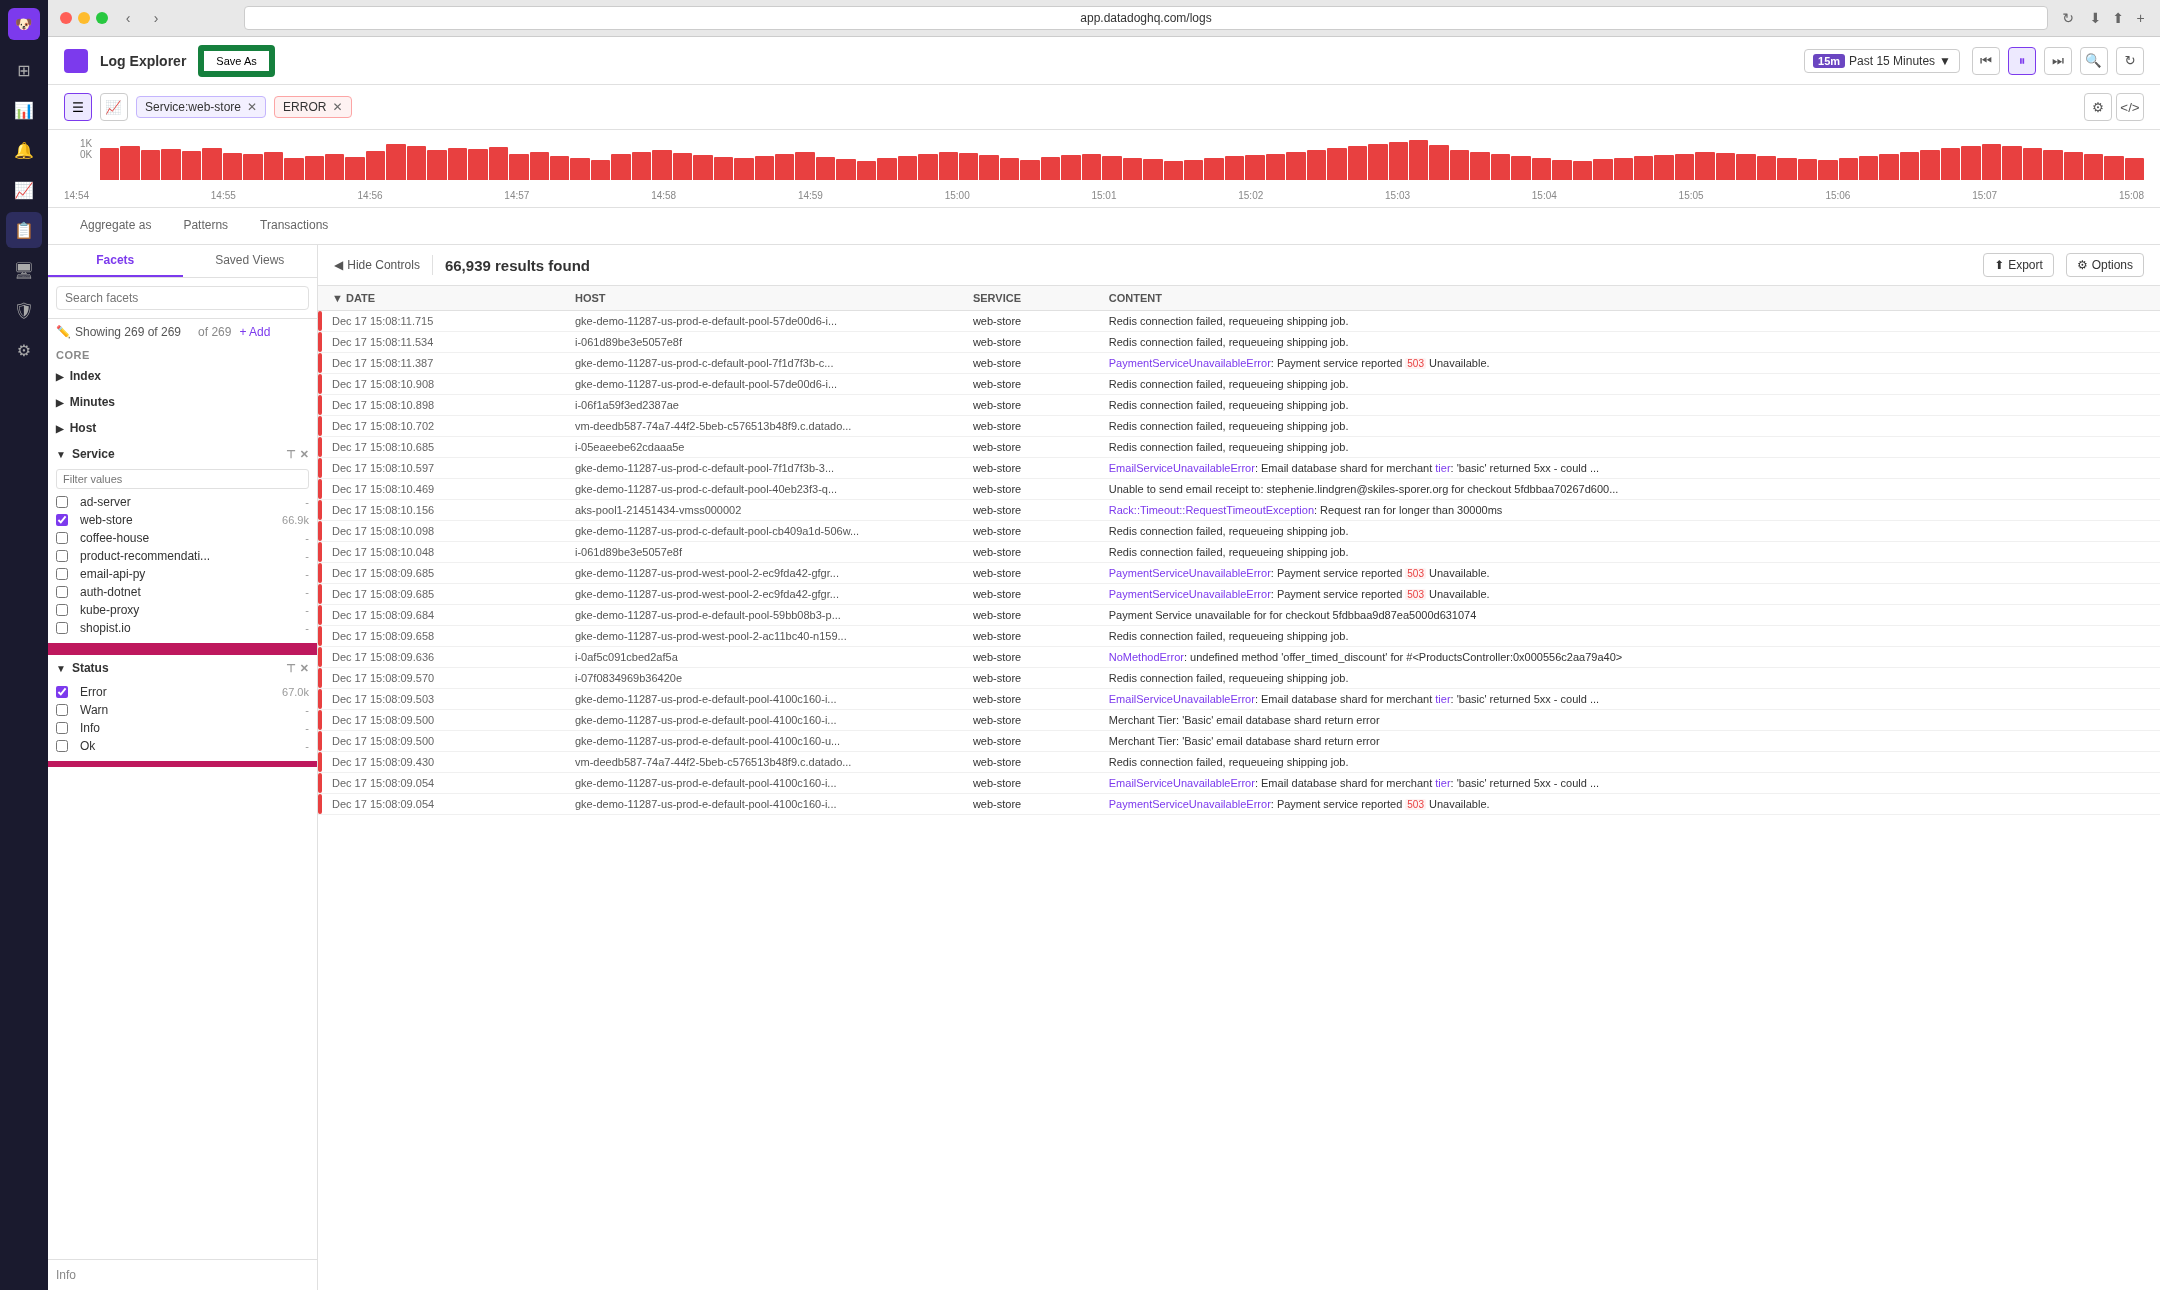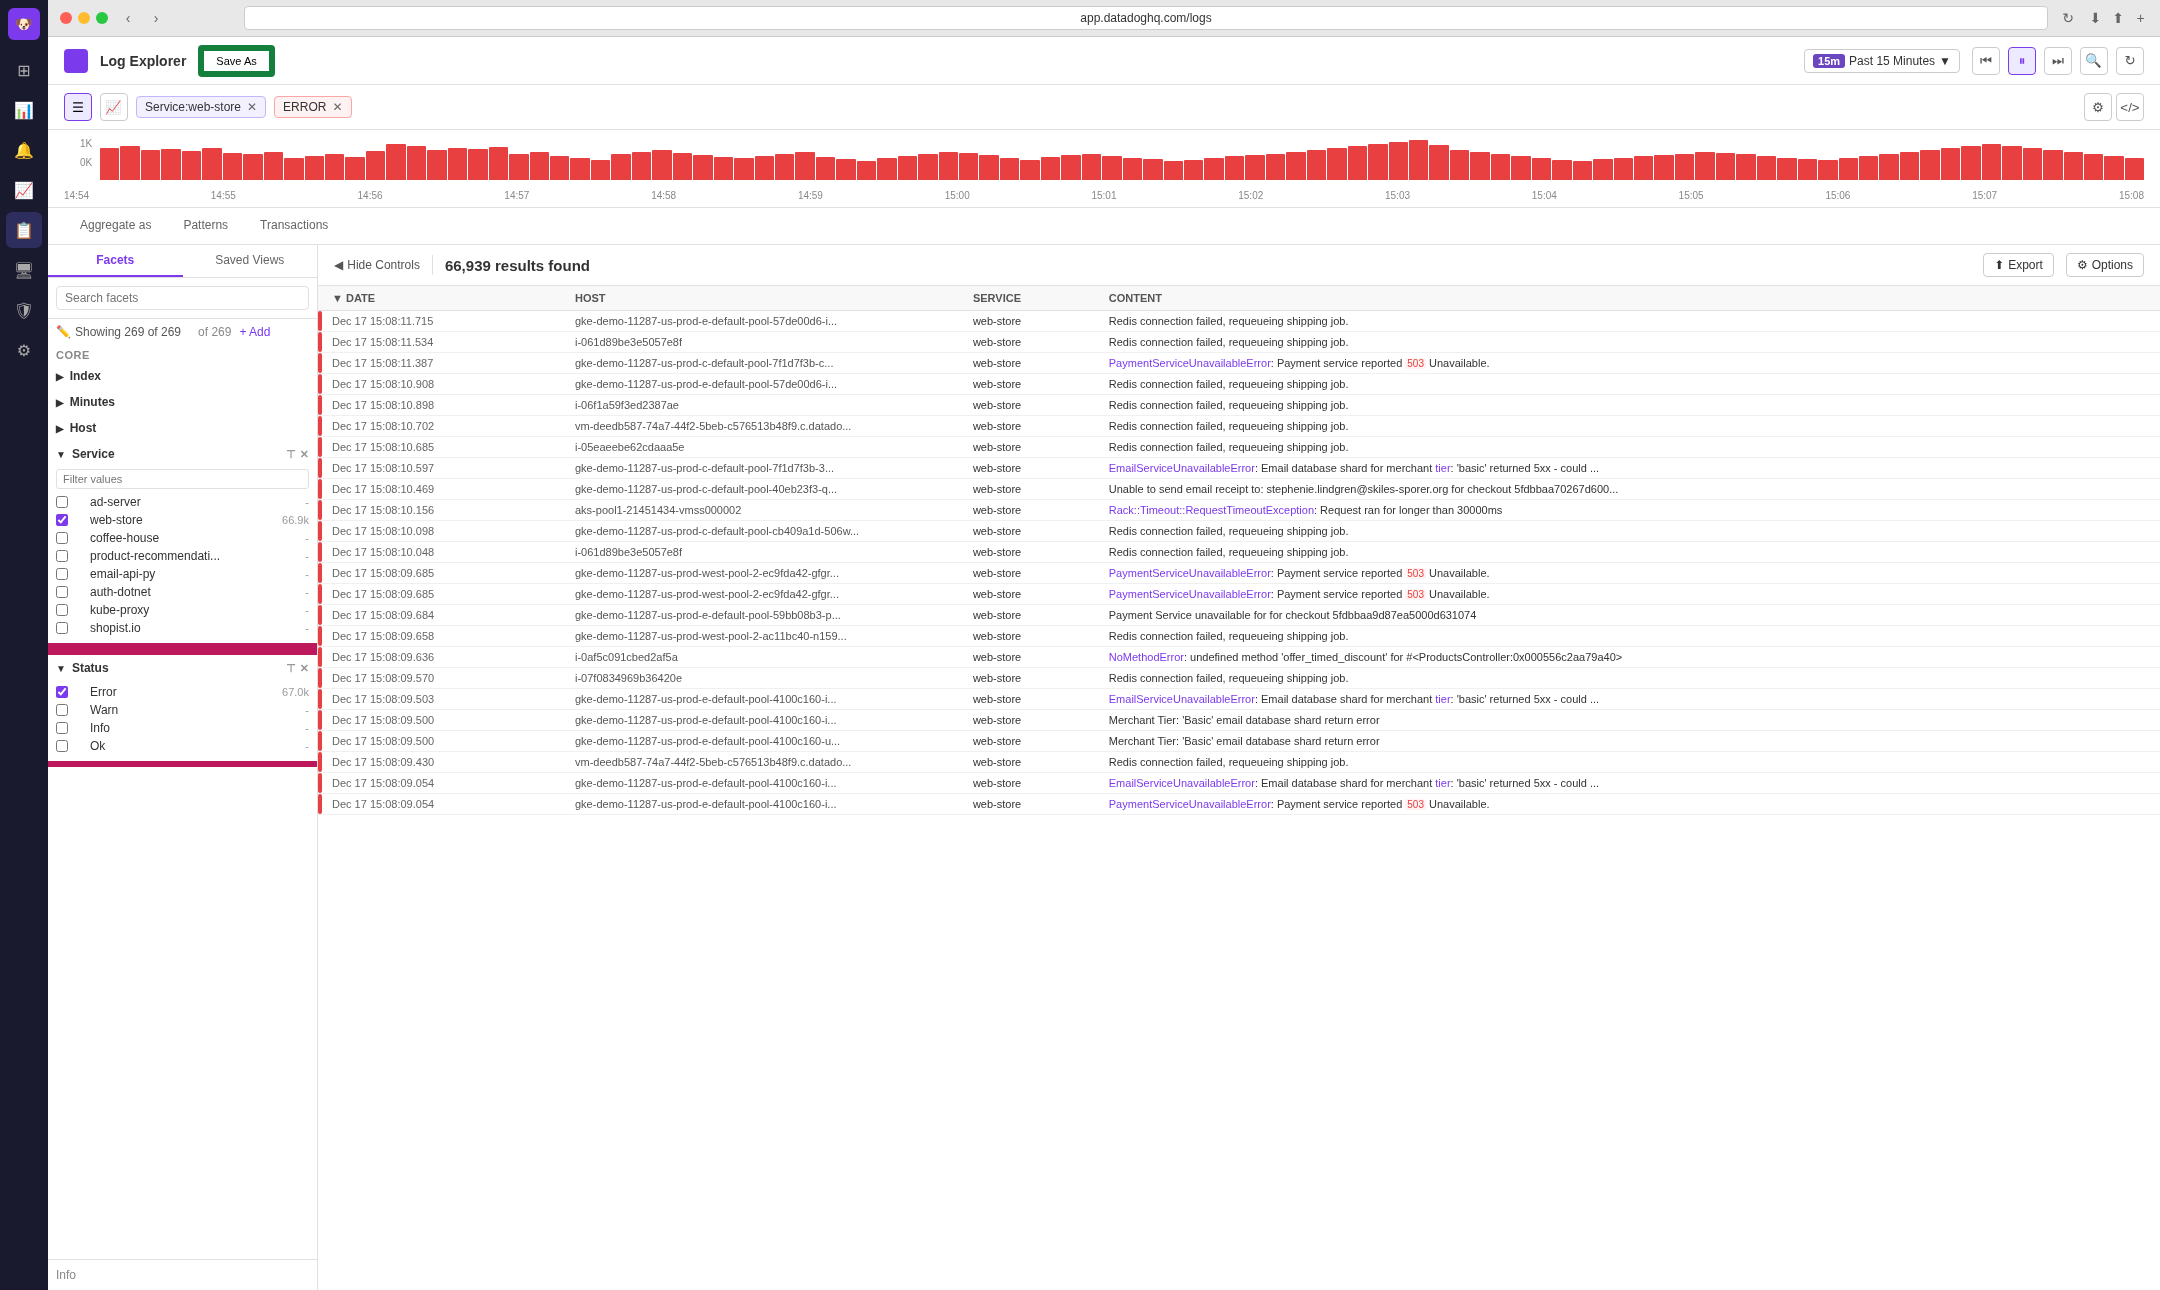--- a/index.html
+++ b/index.html
@@ -66,21 +66,21 @@
     .sidebar-tab.active { color: #7c3aed; border-bottom: 2px solid #7c3aed; font-weight: 600; }
     .sidebar-search { padding: 8px; border-bottom: 1px solid #e0e0e0; }
     .sidebar-search input { width: 100%; padding: 4px 8px; border: 1px solid #e0e0e0; border-radius: 4px; font-size: 12px; }
     .facet-count { display: flex; align-items: center; gap: 4px; padding: 6px 8px; font-size: 12px; color: #555; }
     .facet-add { color: #7c3aed; cursor: pointer; margin-left: 4px; }
     .facet-section { border-bottom: 6px solid #be185d; }
     .facet-header { display: flex; align-items: center; gap: 6px; padding: 6px 8px; cursor: pointer; font-size: 12px; font-weight: 600; color: #333; }
     .facet-header .actions { margin-left: auto; display: flex; gap: 4px; }
     .facet-header .action-icon { color: #999; cursor: pointer; font-size: 11px; }
     .facet-items { padding: 2px 8px 6px; }
-    .facet-item { display: flex; align-items: center; gap: 22px; padding: 2px 0; }
+    .facet-item { display: flex; align-items: center; gap: 12px; padding: 2px 0; }
     .facet-item input[type=checkbox] { width: 12px; height: 12px; accent-color: #7c3aed; }
     .facet-item-label { flex: 1; font-size: 12px; color: #333; }
     .facet-item-count { font-size: 11px; color: #999; }
     .filter-input { width: 100%; padding: 3px 6px; border: 1px solid #e0e0e0; border-radius: 3px; font-size: 11px; margin-bottom: 4px; }
     .core-label { font-size: 11px; font-weight: 700; color: #888; padding: 4px 8px 2px; letter-spacing: 0.5px; }
 
     
     .log-area { flex: 1; overflow: hidden; display: flex; flex-direction: column; }
     .log-toolbar { background: white; border-bottom: 1px solid #e0e0e0; padding: 8px 16px; display: flex; align-items: center; gap: 12px; }
     .hide-controls-btn { display: flex; align-items: center; gap: 4px; font-size: 12px; cursor: pointer; color: #555; border: none; background: none; }
@@ -186,21 +186,21 @@
     <div class="search-input-area"></div>
     <div class="settings-icons">
       <button class="header-icon-btn">⚙</button>
       <button class="header-icon-btn">&lt;/&gt;</button>
     </div>
   </div>
 
   <div class="histogram">
     <div style="display:flex; align-items:flex-end; gap:0; height:50px; position:relative; padding: 8px 0 8px; margin-left: 16px;">
       <div style="position:absolute; left:0; top:0; font-size:10px; color:#888;">1K</div>
-      <div style="position:absolute; left:0; bottom:20px; font-size:10px; color:#888;">0K</div>
+      <div style="position:absolute; left:0; bottom:28px; font-size:10px; color:#888;">0K</div>
       <div class="histogram-bars" style="flex:1; margin-left:20px; height:40px;">
       <div class="hist-bar" style="height: 80%;"></div>
           <div class="hist-bar" style="height: 85%;"></div>
           <div class="hist-bar" style="height: 75%;"></div>
           <div class="hist-bar" style="height: 78%;"></div>
           <div class="hist-bar" style="height: 72%;"></div>
           <div class="hist-bar" style="height: 80%;"></div>
           <div class="hist-bar" style="height: 68%;"></div>
           <div class="hist-bar" style="height: 65%;"></div>
           <div class="hist-bar" style="height: 70%;"></div>

